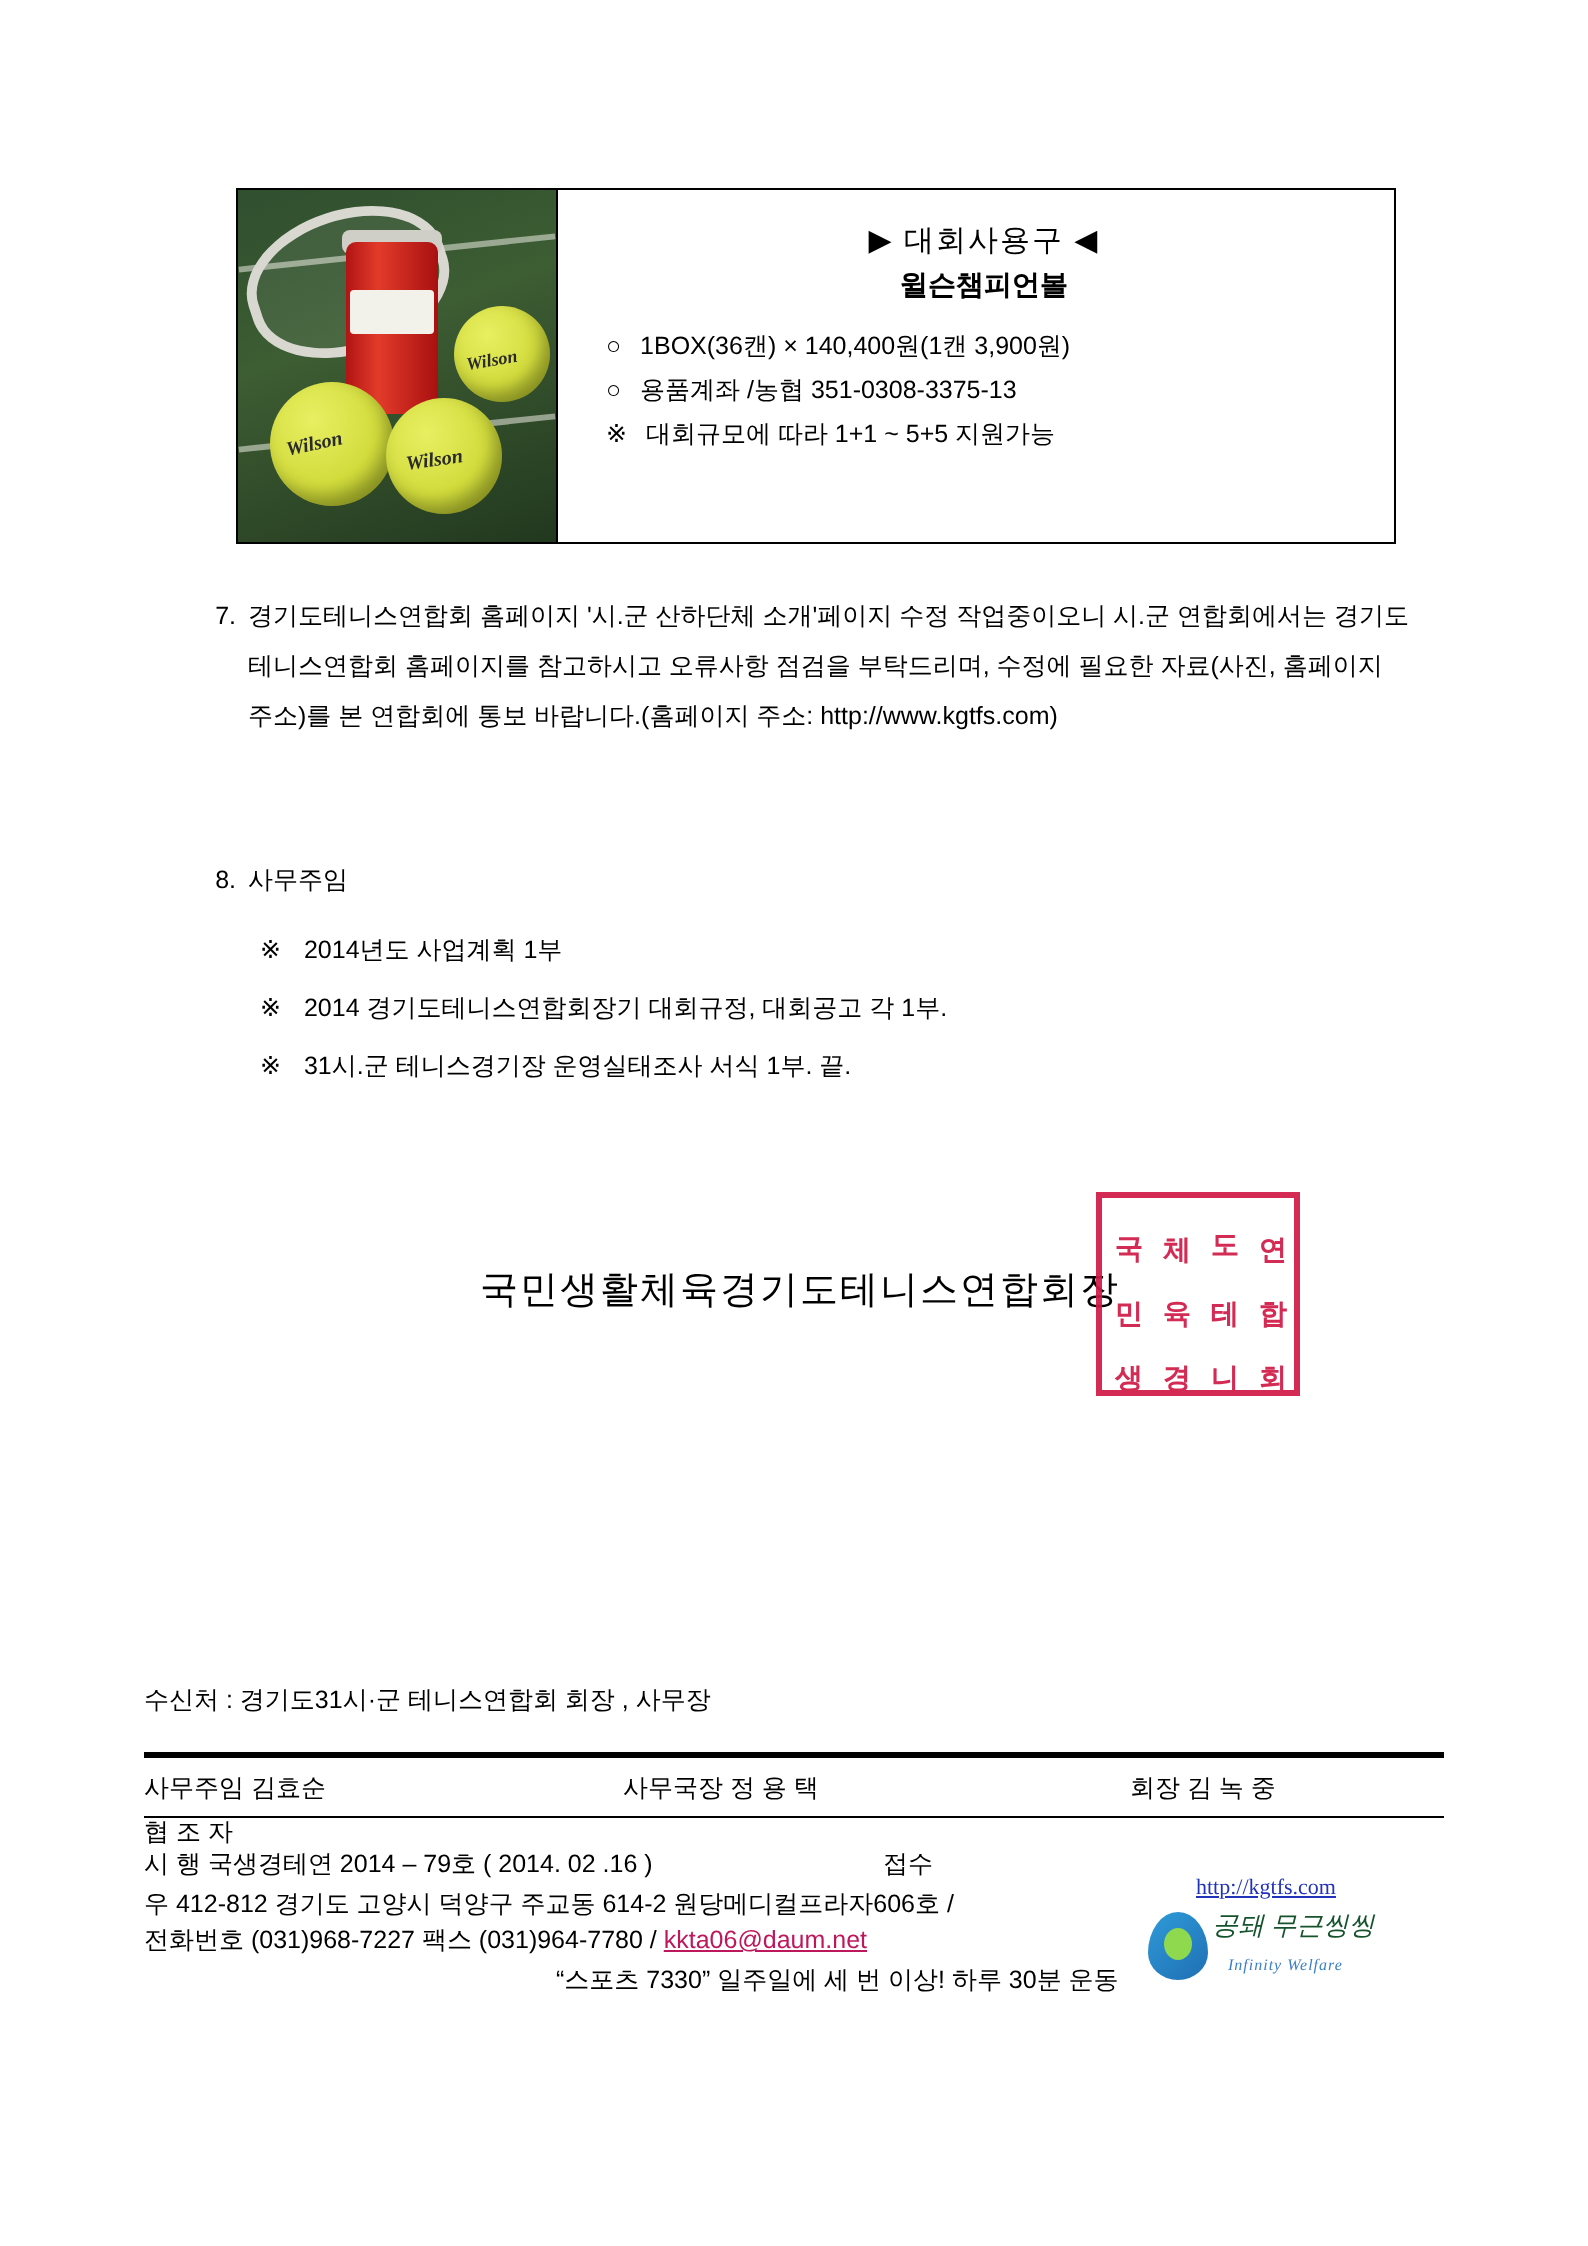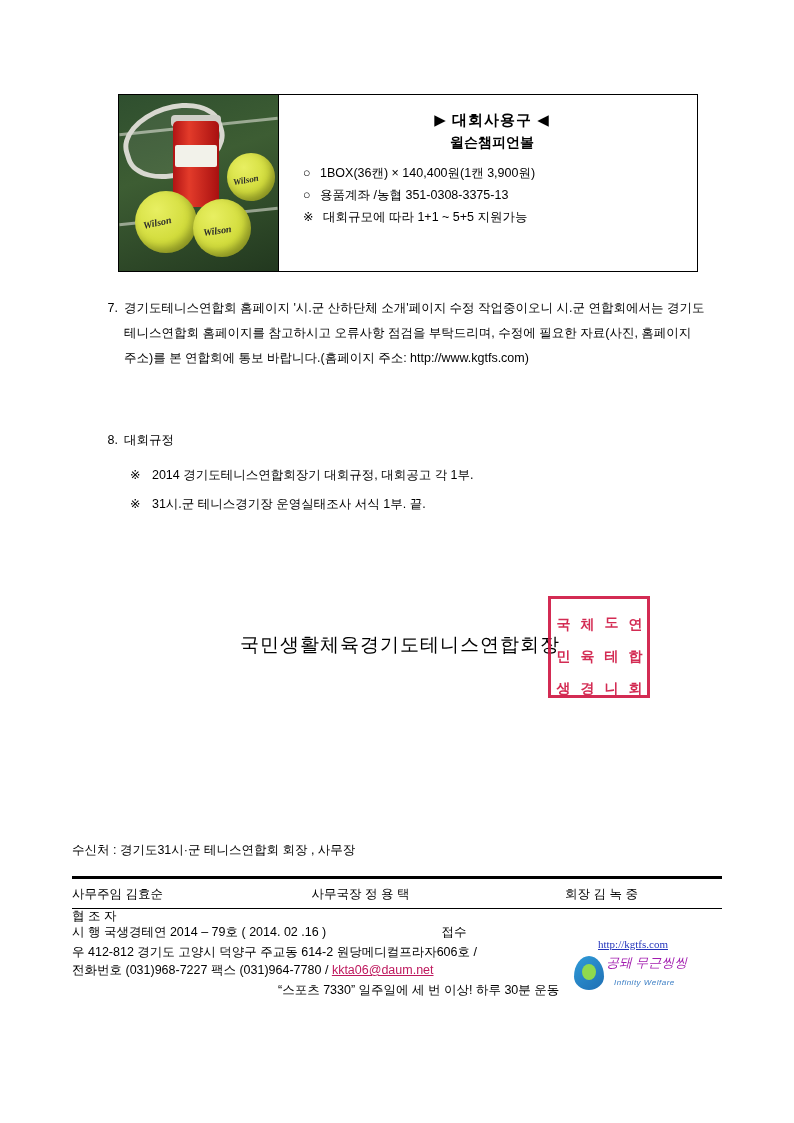--- a/index.html
+++ b/index.html
@@ -94,21 +94,21 @@
   .ball-photo .br2 { left: 84px; top: 130px; transform: rotate(-8deg); }
   .ball-photo .br3 { left: 114px; top: 80px; transform: rotate(-10deg); font-size: 9px; }
 
   .ball-info {
     flex: 1;
     padding: 12px 16px 8px 24px;
     box-sizing: border-box;
   }
   .ball-title {
     text-align: center;
-    font-weight: bold;
+    font-weight: normal;
     font-size: 15px;
     letter-spacing: 1px;
     margin: 4px 0 4px 0;
   }
   .ball-subtitle {
     text-align: center;
     font-weight: bold;
     font-size: 14px;
     margin-bottom: 10px;
   }
@@ -250,30 +250,30 @@
     position: absolute;
     left: 8px; top: 8px;
     width: 14px; height: 16px;
     border-radius: 50%;
     background: #8fd94e;
   }
   .logo-welfare .wtext {
     position: absolute;
     left: 36px; top: 2px;
     font-size: 13px;
-    color: #a21caf;
+    color: #14532d;
     font-family: "Liberation Serif", serif;
     font-style: italic;
   }
   .logo-welfare .wsub {
     position: absolute;
     left: 44px; top: 26px;
     font-size: 8px;
     color: #3b7ec4;
-    font-family: Liberation Sans, sans-serif;
+    font-family: Liberation Serif, serif;
     font-style: italic;
     letter-spacing: 0.5px;
   }
 </style>
 </head>
 <body>
 
 <div class="ball-box">
   <div class="ball-photo">
     <div class="court-line cl1"></div>
@@ -308,22 +308,26 @@
   </div>
 </div>
 
 <div class="para" id="para7">
   <span class="num">7.</span>
   <span class="body">경기도테니스연합회 홈페이지 '시.군 산하단체 소개'페이지 수정 작업중이오니 시.군 연합회에서는 경기도테니스연합회 홈페이지를 참고하시고 오류사항 점검을 부탁드리며, 수정에 필요한 자료(사진, 홈페이지 주소)를 본 연합회에 통보 바랍니다.(홈페이지 주소: http://www.kgtfs.com)</span>
 </div>
 
 <div class="para" id="para8">
   <span class="num">8.</span>
-  <span class="body">대회규정</span>
+  <span class="body">사무주임</span>
   <div style="margin-left:34px; margin-top:8px;">
+    <div class="sub-item">
+      <span class="mk">※</span>
+      <span>2014년도 사업계획 1부</span>
+    </div>
     <div class="sub-item">
       <span class="mk">※</span>
       <span>2014 경기도테니스연합회장기 대회규정, 대회공고 각 1부.</span>
     </div>
     <div class="sub-item">
       <span class="mk">※</span>
       <span>31시.군 테니스경기장 운영실태조사 서식 1부. 끝.</span>
     </div>
   </div>
 </div>

